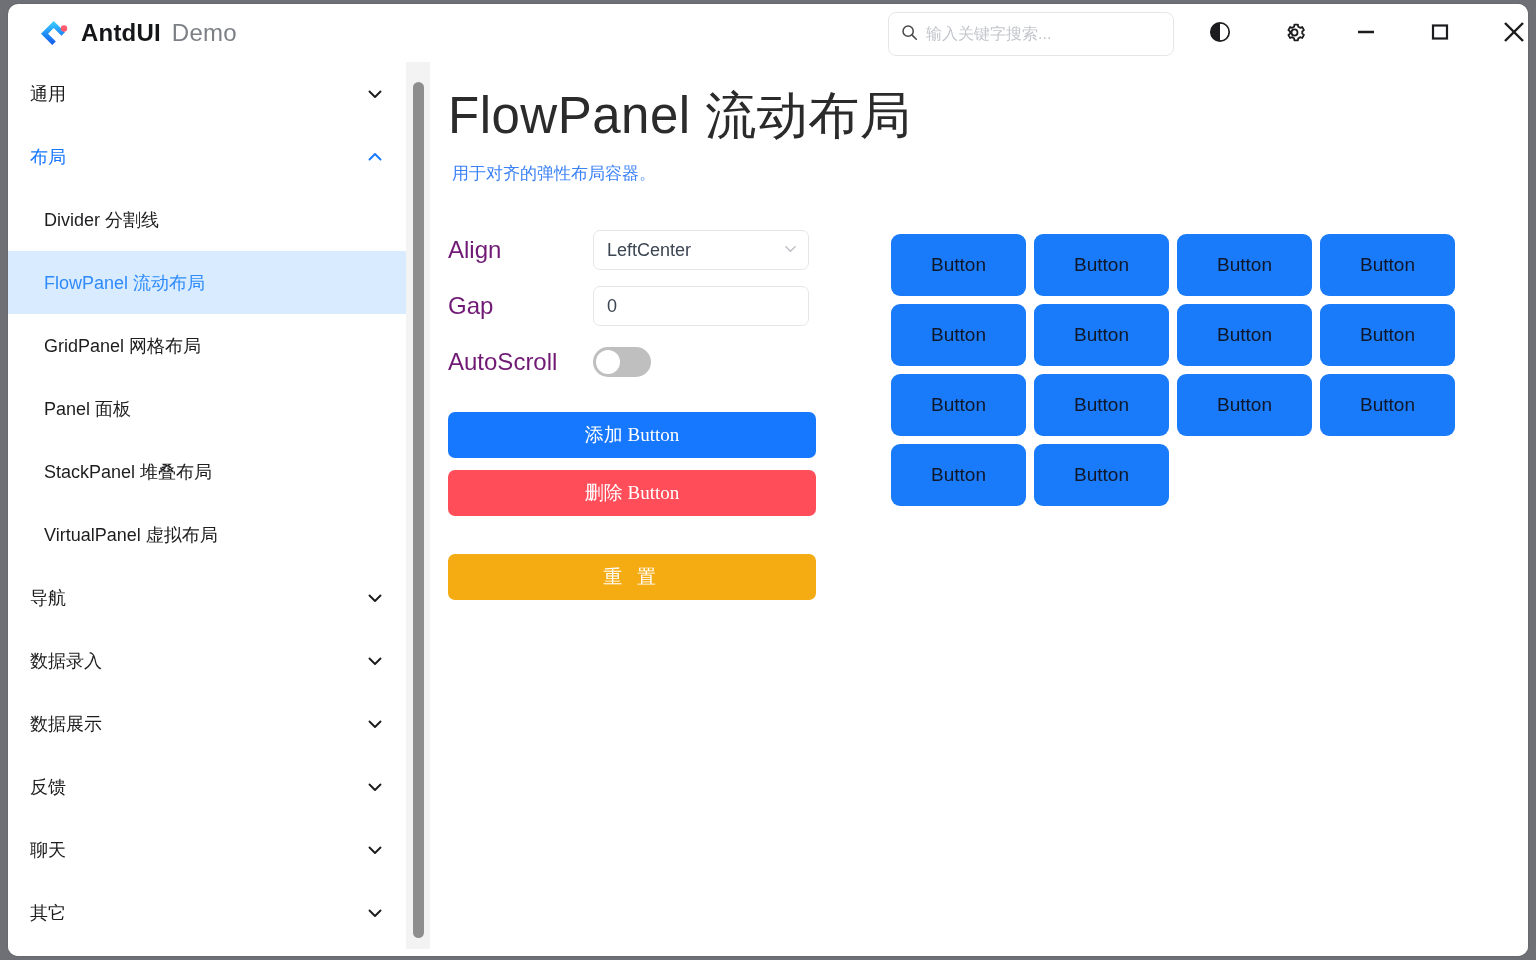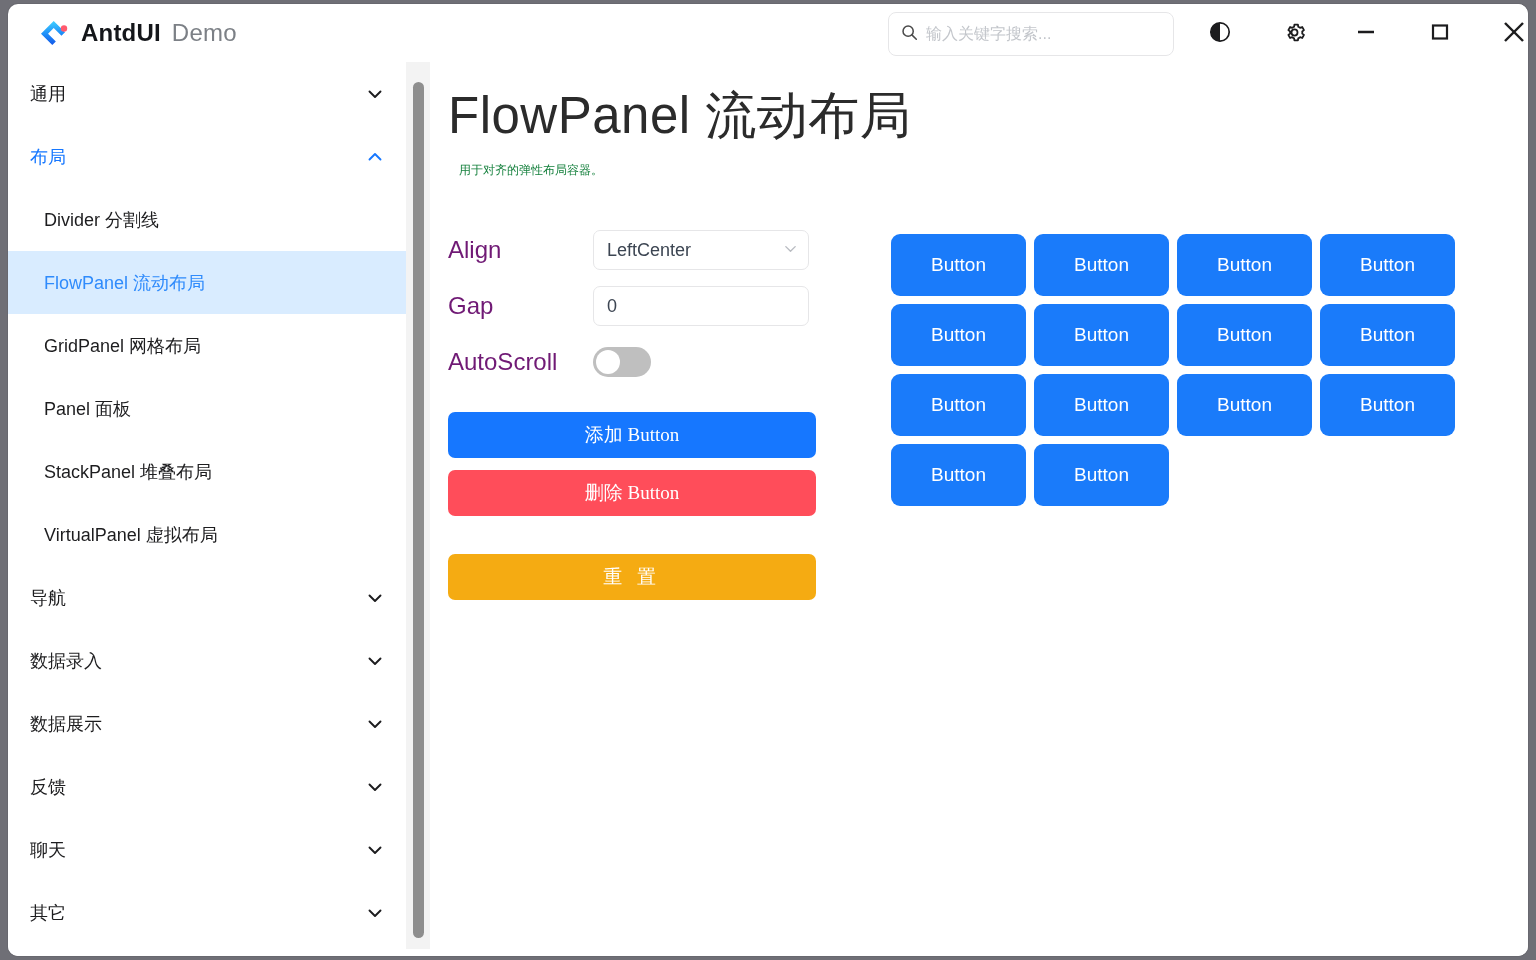--- a/index.html
+++ b/index.html
@@ -175,24 +175,24 @@
     left: 16px;
     top: 20px;
     font-size: 51px;
     font-weight: normal;
     color: #2b2b2b;
     letter-spacing: 0.5px;
     white-space: nowrap;
   }
   #page-desc {
     position: absolute;
-    left: 27px;
+    left: 20px;
     top: 100px;
-    font-size: 12px;
-    color: #15803d;
+    font-size: 17px;
+    color: #3b82f6;
   }
 
   
   #controls { position: absolute; left: 16px; top: 160px; width: 372px; }
 
   .ctl-row {
     display: flex;
     align-items: center;
     height: 56px;
   }
@@ -260,21 +260,21 @@
     flex-wrap: wrap;
     gap: 8px;
     align-content: flex-start;
   }
   .flow-btn {
     width: 135px;
     height: 62px;
     background: #1a7bfa;
     border: none;
     border-radius: 9px;
-    color: #ffffff;
+    color: #0f172a;
     font-size: 19px;
     font-family: "Liberation Sans", "DejaVu Sans", sans-serif;
     cursor: pointer;
   }
 </style>
 </head>
 <body>
 
 <div id="window">
 

